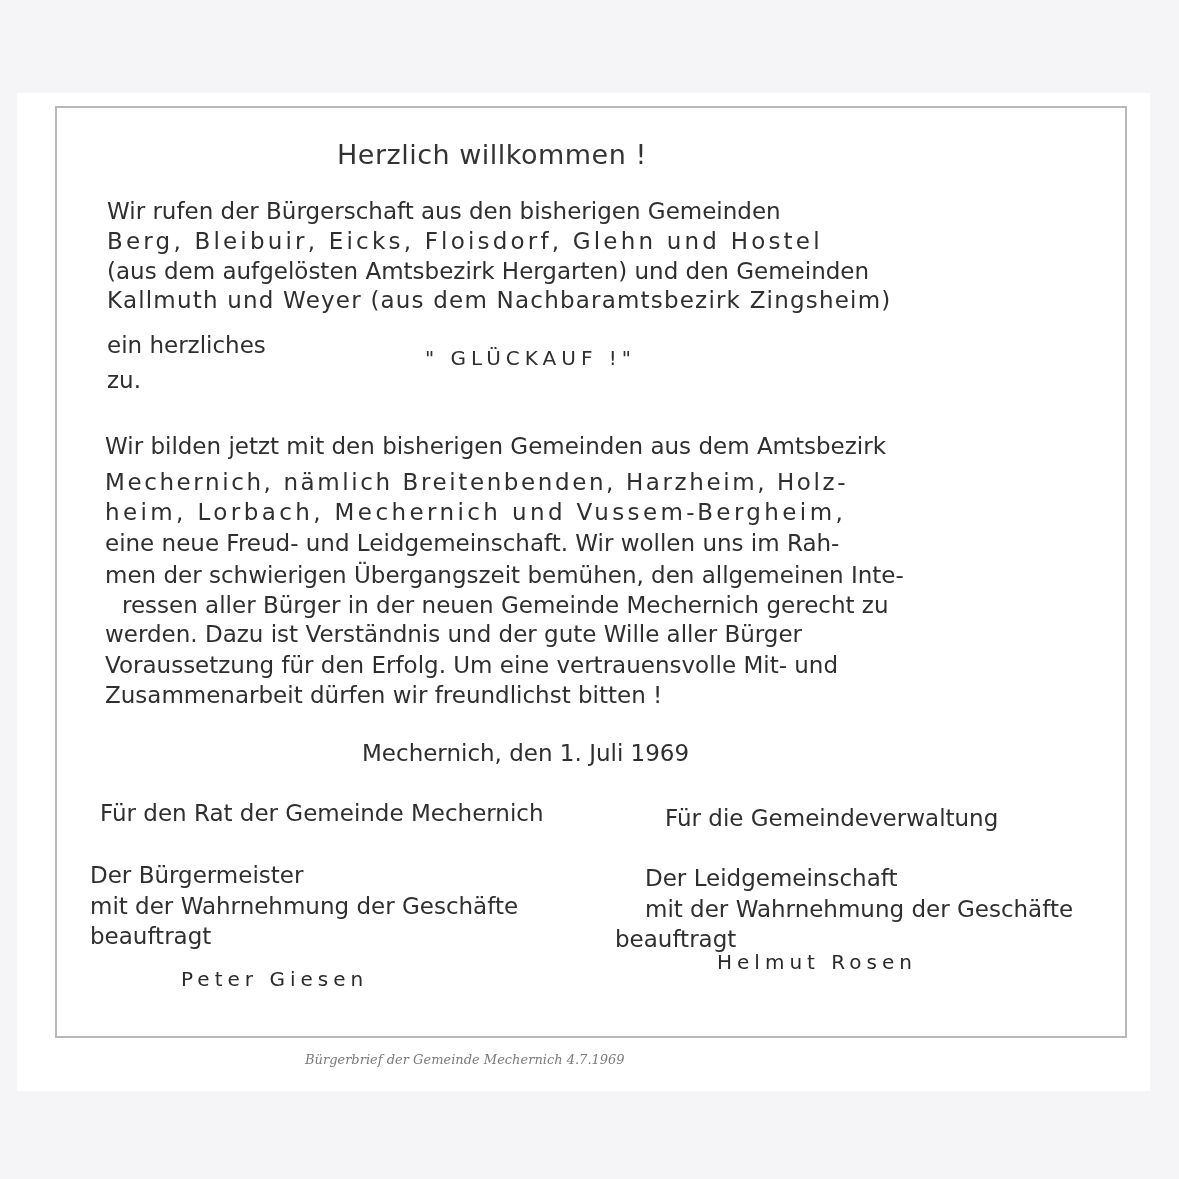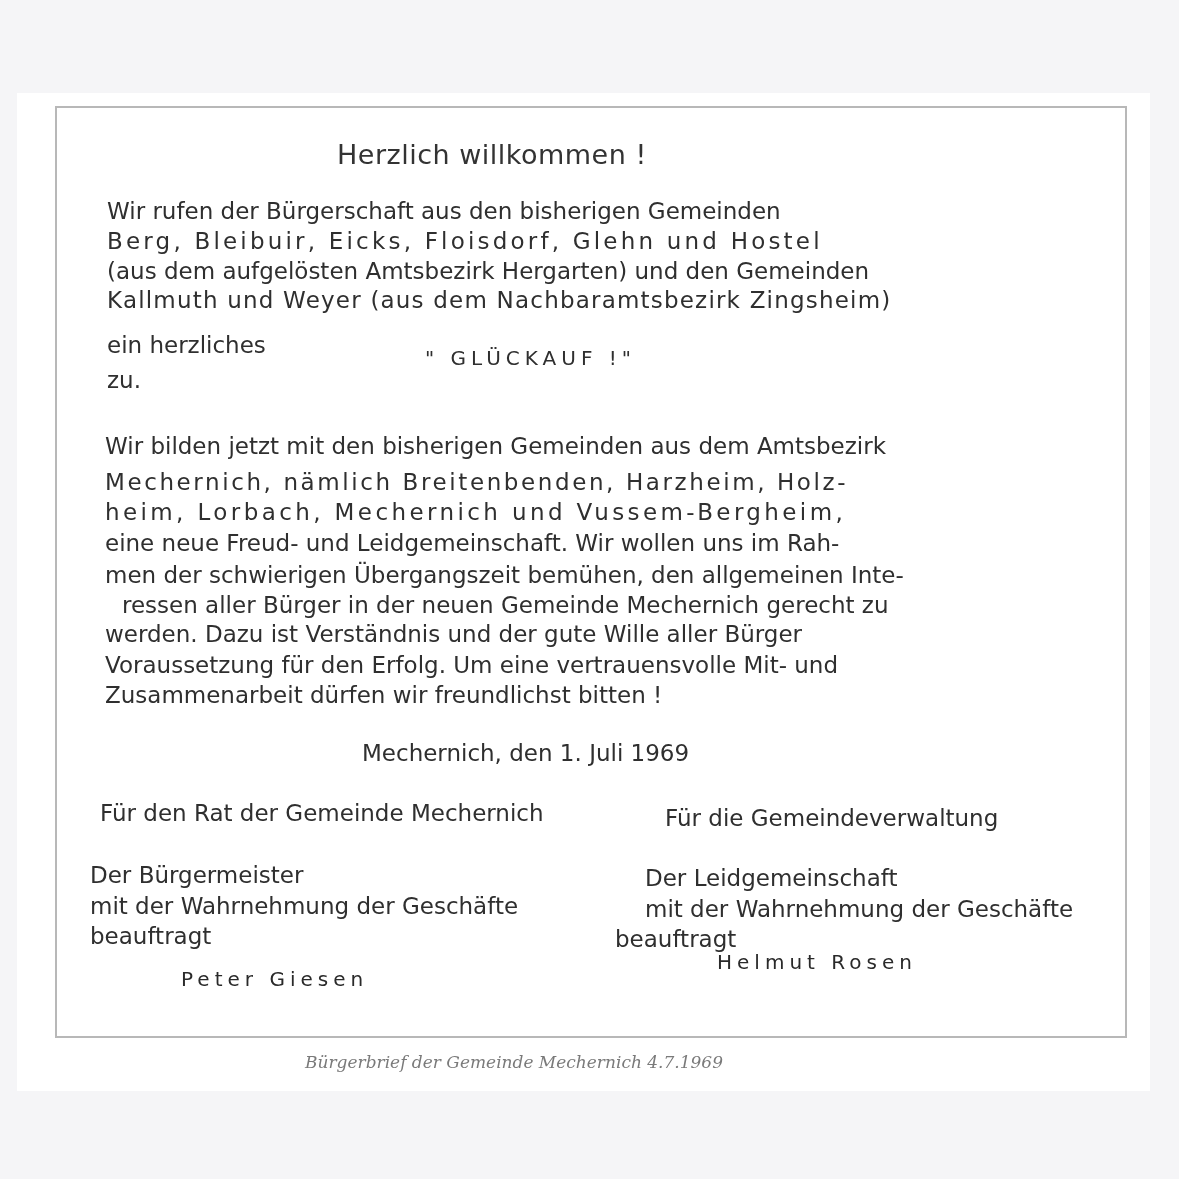--- a/index.html
+++ b/index.html
@@ -20,21 +20,21 @@
     border:2px solid #b8b8b8;
     box-sizing:border-box;
     background:#fff;
   }
   .abs { position:absolute; white-space:nowrap; }
   .title { left:337px; top:139px; font-size:27px; letter-spacing:0.5px; color:#333; }
   .body { font-size:23px; color:#2f2f2f; }
   .spaced { letter-spacing:3.5px; }
   .gluck { left:425px; top:346px; font-size:20px; letter-spacing:5px; }
   .caption {
-    left:305px; top:1052px; font-size:17px; color:#7a7a7a;
+    left:305px; top:1052px; font-size:13px; color:#7a7a7a;
     font-family: "DejaVu Serif", serif; font-style:italic;
   }
   .center { text-align:left; }
   .sig-names { letter-spacing:5px; font-size:20px; }
 </style>
 </head>
 <body>
 
 <div class="sheet"></div>
 <div class="frame"></div>

